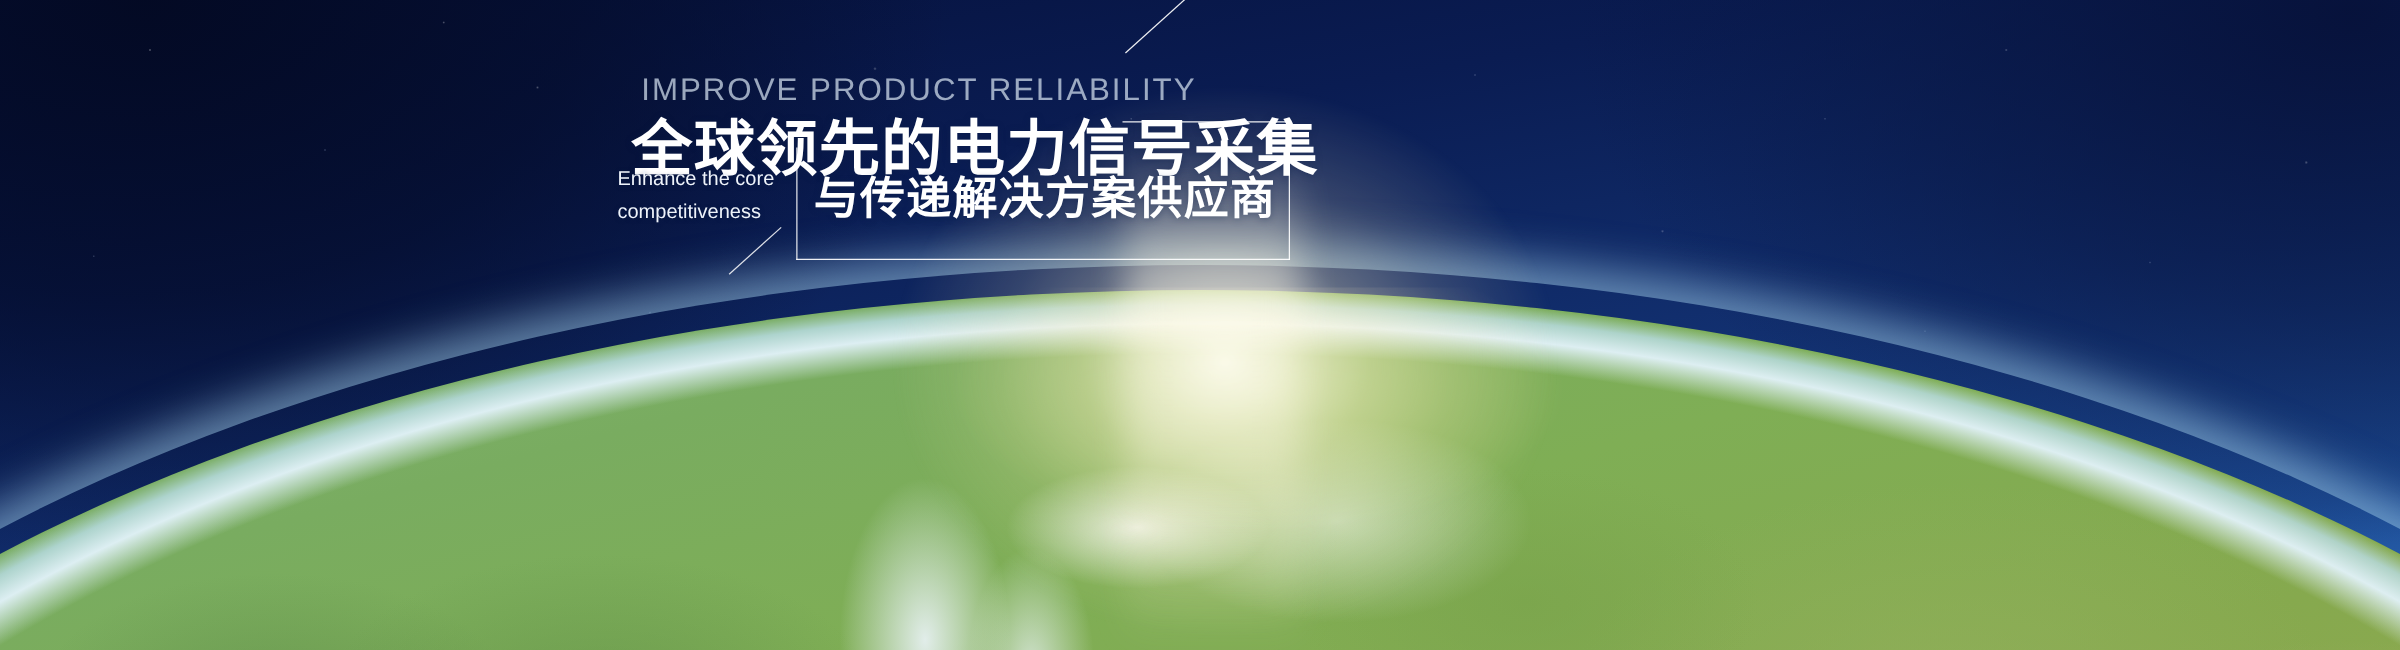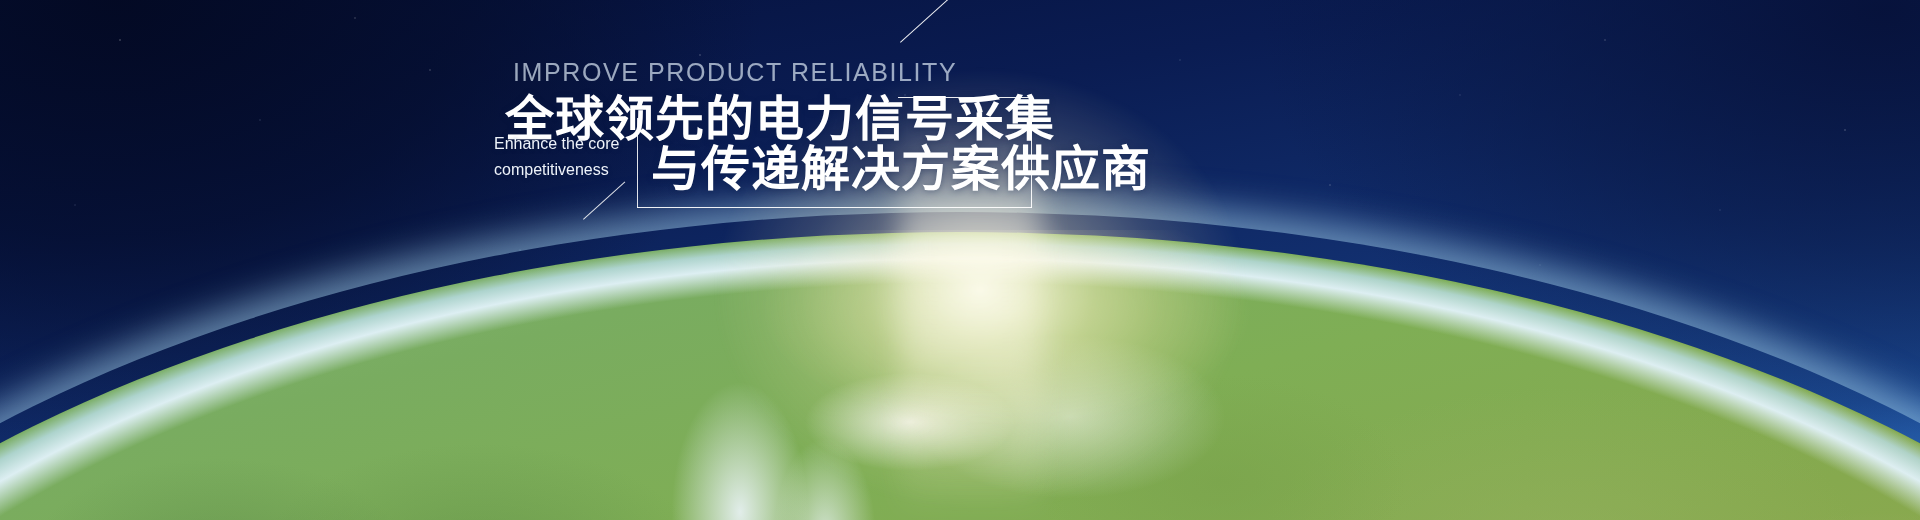--- a/index.html
+++ b/index.html
@@ -166,21 +166,21 @@
   }
 
   .headline-1{
     position:absolute;left:505px;top:79px;
     font-size:49px;font-weight:bold;letter-spacing:1px;
     color:#ffffff;white-space:nowrap;
     text-shadow:0 1px 6px rgba(12,32,70,.38);
   }
   .headline-2{
     position:absolute;left:651px;top:129px;
-    font-size:49px;font-weight:bold;letter-spacing:1px;
+    font-size:36px;font-weight:bold;letter-spacing:1px;
     color:#ffffff;white-space:nowrap;
     text-shadow:0 1px 6px rgba(12,32,70,.38);
   }
 
   .subcopy{
     position:absolute;left:494px;top:131px;
     font-size:16px;line-height:26px;
     color:#eef3fa;white-space:nowrap;
     text-shadow:0 1px 4px rgba(10,28,66,.4);
   }

